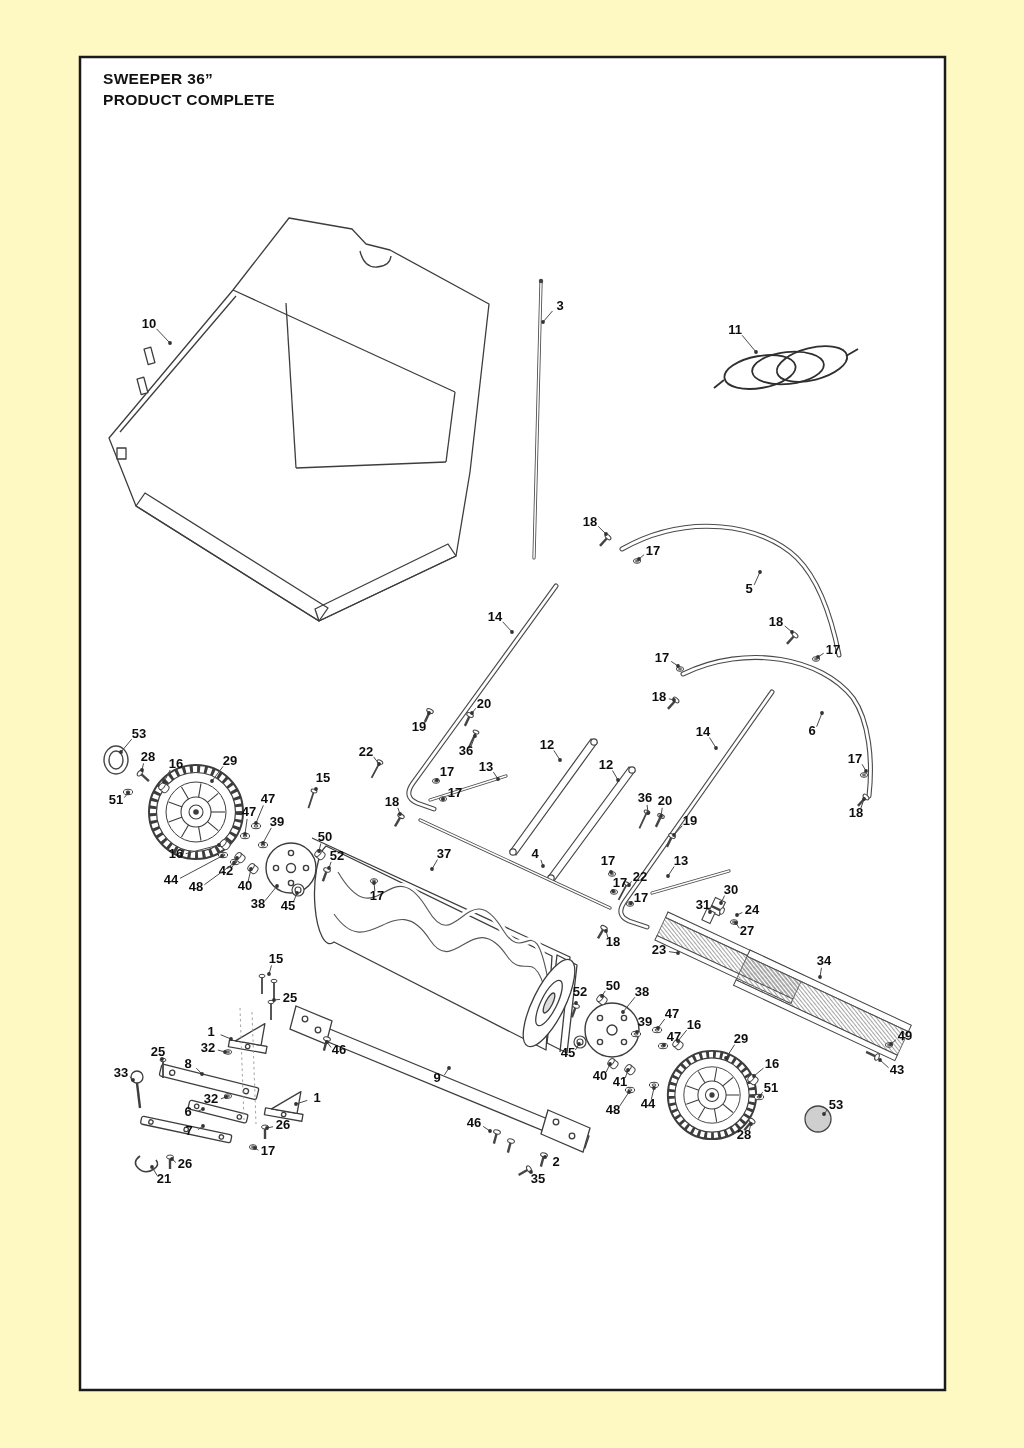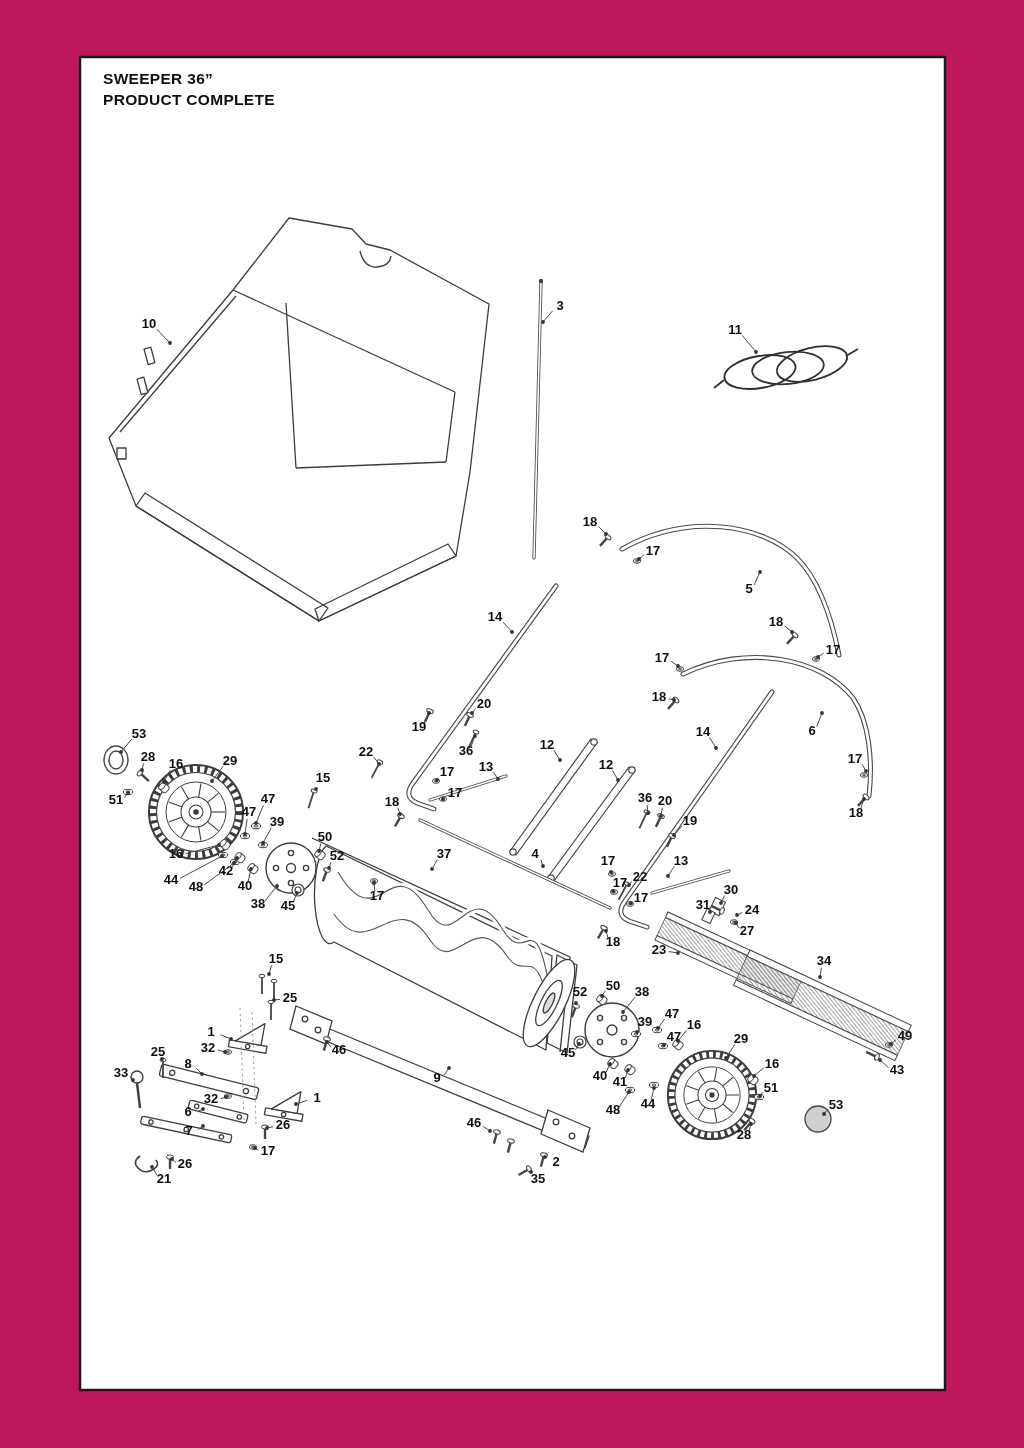--- a/index.html
+++ b/index.html
@@ -1,16 +1,16 @@
 <!DOCTYPE html>
 <html><head>
 <meta charset="utf-8">
 <style>
   html,body{margin:0;padding:0;background:#fff}
-  .page{position:relative;width:1024px;height:1448px;background:#be185d;overflow:hidden;
+  .page{position:relative;width:1024px;height:1448px;background:#fef9c3;overflow:hidden;
         font-family:"Liberation Sans",sans-serif}
   .page svg{position:absolute;left:0;top:0}
   .title{font:bold 15.5px "Liberation Sans",sans-serif;fill:#111;letter-spacing:.3px}
   .callout{font:bold 13px "Liberation Sans",sans-serif;fill:#0d0d0d;text-anchor:middle;dominant-baseline:middle}
   .leader{stroke:#4a4a4a;stroke-width:1;fill:none}
   .leader-dot{fill:#333;stroke:none}
   .t-out{stroke:#4a4a4a;stroke-width:5;fill:none;stroke-linecap:round}
   .t-in{stroke:#fff;stroke-width:2.8;fill:none;stroke-linecap:round}
   .r-out{stroke:#4a4a4a;stroke-width:3.2;fill:none;stroke-linecap:round}
   .r-in{stroke:#fff;stroke-width:1.5;fill:none;stroke-linecap:round}

